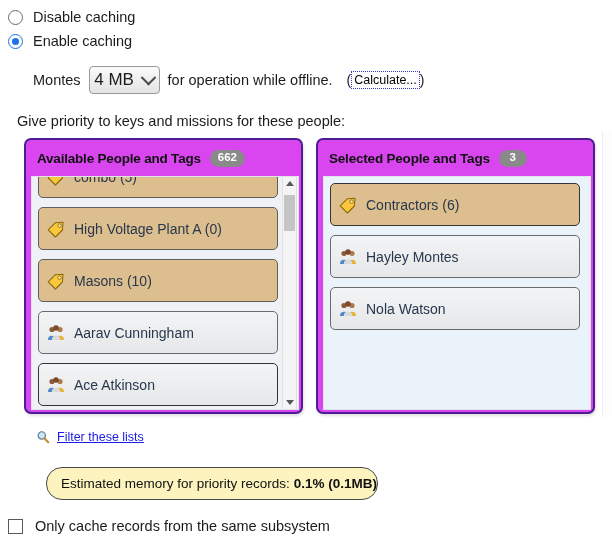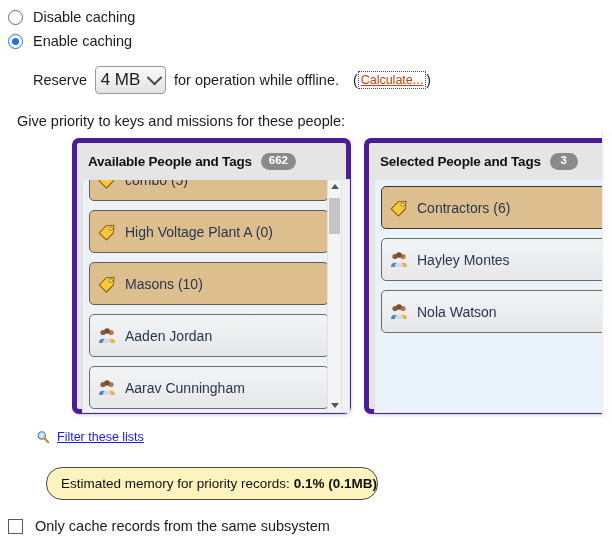--- a/index.html
+++ b/index.html
@@ -82,23 +82,22 @@
     border-right: 2px solid #4a4a4a;
     border-bottom: 2px solid #4a4a4a;
     transform: rotate(45deg) translate(-2px,-2px);
   }
   .paren { font-size: 14px; color: #1c1c1c; margin-left: 14px; }
   .calc-wrap {
     display: inline-flex;
     align-items: center;
   }
   .calc-link {
-    color: #c2410c;
+    color: #000000;
     font-size: 12.5px;
-    text-decoration: underline;
     outline: 1px dotted #3a3ad0;
     padding: 1px 2px;
     margin: 8px 1px;
     cursor: pointer;
   }
 
   .give-priority {
     padding-left: 17px;
     margin-top: 18px;
     font-size: 14.5px;
@@ -108,26 +107,25 @@
   
   .panels {
     position: absolute;
     left: 0; top: 138px;
     width: 612px;
     height: 278px;
   }
   .panel {
     position: absolute;
     top: 0;
-    background: #e5e5e5;
-    border: 5px solid #4c1d95;
+    background: #d946ef;
+    border: 2px solid #4c1d95;
     border-radius: 7px;
     box-shadow: 1px 2px 3px rgba(0,0,0,0.13);
     box-sizing: border-box;
-    margin-left: 48px;
   }
   .panel.left  { left: 24px;  width: 279px; height: 276px; }
   .panel.right { left: 316px; width: 279px; height: 276px; }
 
   .panel-header {
     display: flex;
     align-items: center;
     height: 32px;
     padding: 5px 0 0 11px;
     box-sizing: border-box;
@@ -309,21 +307,21 @@
 <div class="radio-row first">
   <span class="radio"></span>
   <span class="radio-label">Disable caching</span>
 </div>
 <div class="radio-row">
   <span class="radio checked"></span>
   <span class="radio-label">Enable caching</span>
 </div>
 
 <div class="reserve-row">
-  <span class="reserve-text">Reserve</span>
+  <span class="reserve-text">Montes</span>
   <div class="select-box">
     <span>4 MB</span>
     <span class="chev"></span>
   </div>
   <span class="reserve-text">for operation while offline.</span>
   <span class="calc-wrap">
     <span class="paren">(</span>
     <span class="calc-link">Calculate...</span>
     <span style="font-size:14px;color:#1c1c1c;">)</span>
   </span>
@@ -361,31 +359,20 @@
           </div>
 
           <div class="list-item tag">
             <svg class="icon-tag" viewBox="0 0 20 20">
               <path d="M2.2 10.8 L9.2 3.8 L17 3.2 L16.4 11 L9.4 18 Z" fill="#fbc83c" stroke="#8a6a12" stroke-width="1.1" stroke-linejoin="round"></path>
               <circle cx="13.6" cy="6.6" r="1.7" fill="#fdf0c0" stroke="#8a6a12" stroke-width="0.9"></circle>
             </svg>
             <span class="item-label">Masons (10)</span>
           </div>
 
-          <div class="list-item person">
-            <svg class="icon-people" viewBox="0 0 20 20">
-              <circle cx="6" cy="6.5" r="2.6" fill="#8a5a3a"></circle>
-              <path d="M2 17 q0-4.2 4-4.2 t4 4.2z" fill="#4f86c6"></path>
-              <circle cx="14" cy="6.5" r="2.6" fill="#b07848"></circle>
-              <path d="M10 17 q0-4.2 4-4.2 t4 4.2z" fill="#e8b33c"></path>
-              <circle cx="10" cy="5" r="2.8" fill="#7b4a2a"></circle>
-              <path d="M5.8 17 q0-4.5 4.2-4.5 t4.2 4.5z" fill="#d8dade"></path>
-            </svg>
-            <span class="item-label">Aaden Jordan</span>
-          </div>
 
           <div class="list-item person">
             <svg class="icon-people" viewBox="0 0 20 20">
               <circle cx="6" cy="6.5" r="2.6" fill="#8a5a3a"></circle>
               <path d="M2 17 q0-4.2 4-4.2 t4 4.2z" fill="#4f86c6"></path>
               <circle cx="14" cy="6.5" r="2.6" fill="#b07848"></circle>
               <path d="M10 17 q0-4.2 4-4.2 t4 4.2z" fill="#e8b33c"></path>
               <circle cx="10" cy="5" r="2.8" fill="#7b4a2a"></circle>
               <path d="M5.8 17 q0-4.5 4.2-4.5 t4.2 4.5z" fill="#d8dade"></path>
             </svg>

